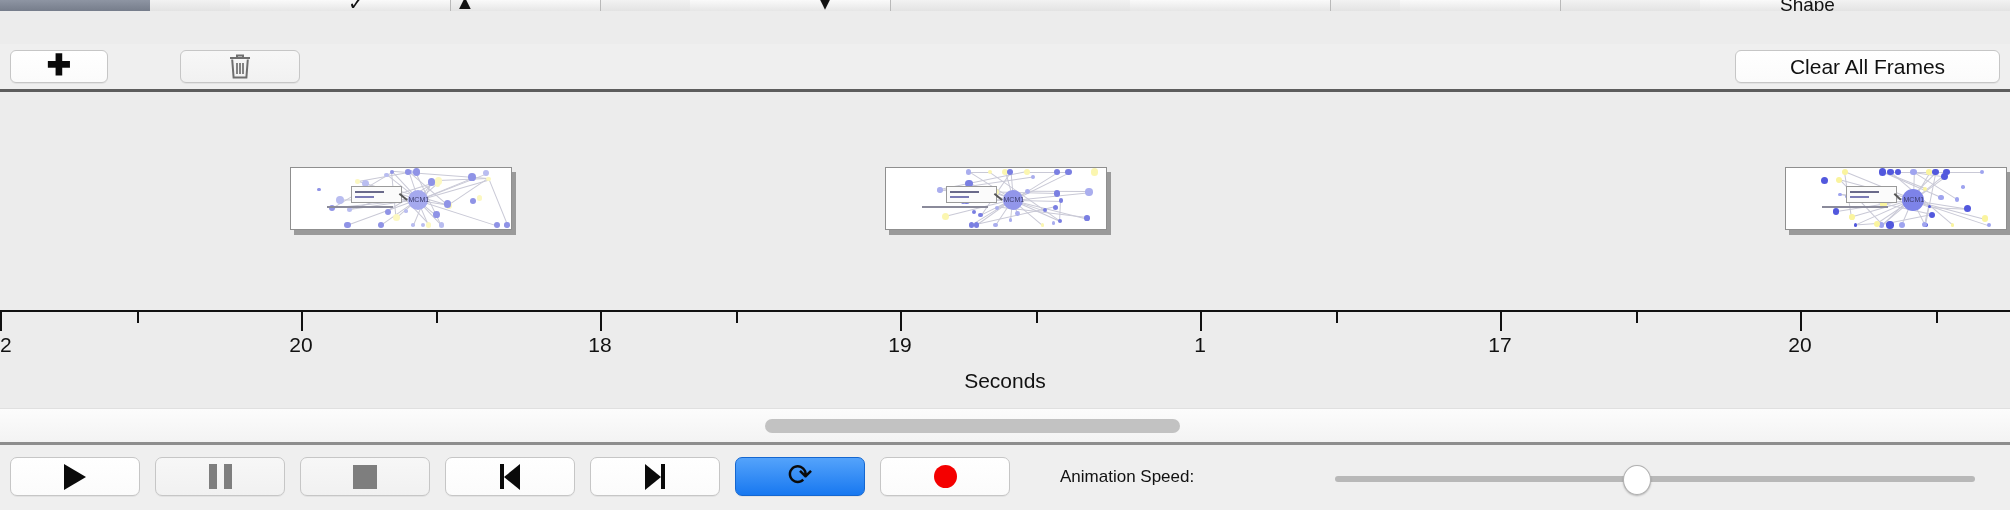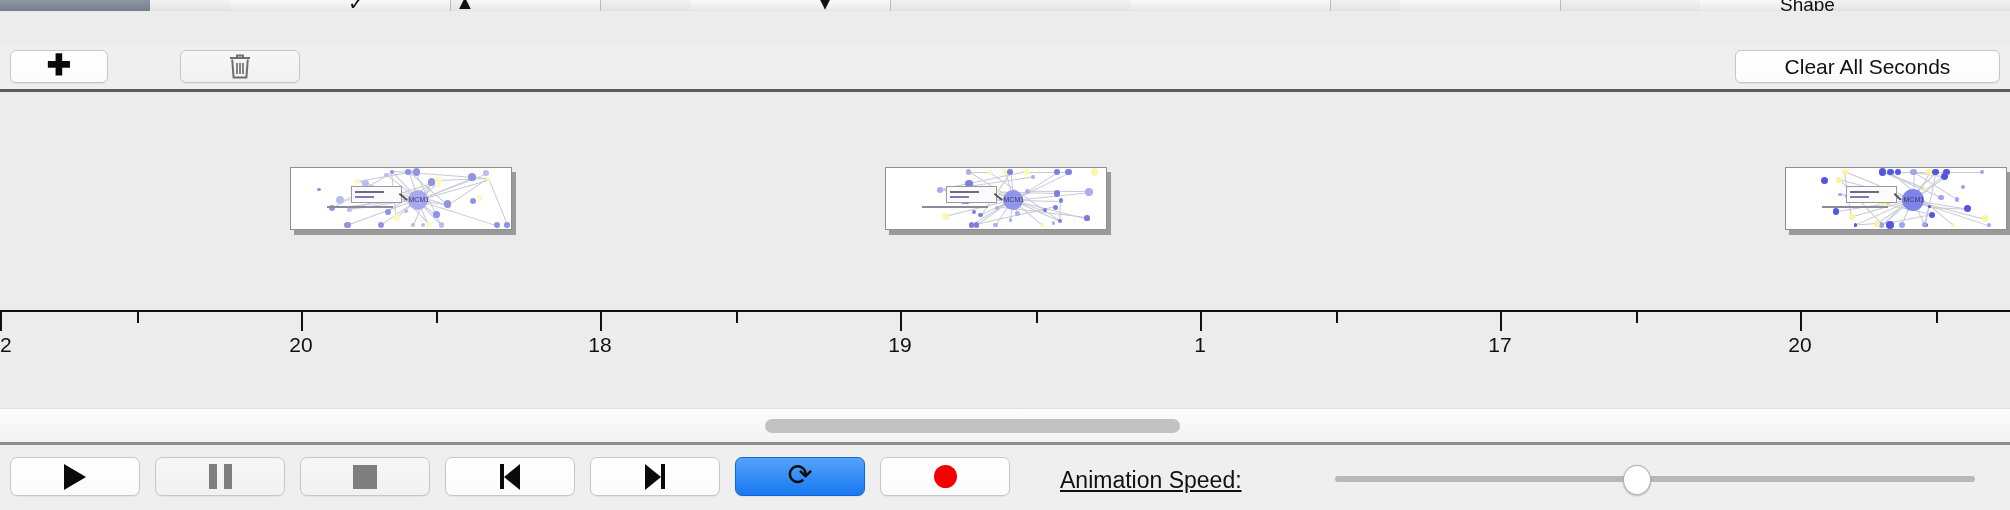--- a/index.html
+++ b/index.html
@@ -114,21 +114,21 @@
   .ico-prev b{display:block;width:0;height:0;border-right:16px solid #0a0a0a;
     border-top:13px solid transparent;border-bottom:13px solid transparent;}
   .ico-next{display:flex;align-items:center;}
   .ico-next b{display:block;width:0;height:0;border-left:16px solid #0a0a0a;
     border-top:13px solid transparent;border-bottom:13px solid transparent;}
   .ico-next i{display:block;width:4px;height:25px;background:#0a0a0a;}
   .ico-loop{font-size:30px;color:#0a0a0a;line-height:1;margin-top:-4px;
     font-family:"DejaVu Sans",sans-serif;}
   .ico-rec{width:23px;height:23px;border-radius:50%;background:#f40000;}
 
-  .speedlabel{position:absolute;top:22px;left:1060px;font-size:23px;color:#111;text-decoration:underline;}
+  .speedlabel{position:absolute;top:22px;left:1060px;font-size:17px;color:#111;}
   .slider{position:absolute;top:31px;left:1335px;width:640px;height:6px;
     border-radius:3px;background:#b8b8b8;}
   .knob{position:absolute;top:-11px;left:301px;width:26px;height:28px;
     border-radius:50%;background:#ffffff;border:1px solid #b0b0b0;
     box-shadow:0 1px 2px rgba(0,0,0,.25);}
 </style>
 </head>
 <body>
 
 <div class="app">
@@ -156,21 +156,21 @@
     </div>
     <div class="tbtn gray btn-del">
       <svg width="24" height="27" viewBox="0 0 24 27">
         <path d="M2 5 H22" stroke="#6e6e6e" stroke-width="2" fill="none"></path>
         <path d="M9 5 V2.6 H15 V5" stroke="#6e6e6e" stroke-width="2" fill="none"></path>
         <path d="M4.2 6.5 L5.6 24.5 H18.4 L19.8 6.5" stroke="#6e6e6e" stroke-width="2" fill="none"></path>
         <path d="M9 10 V21 M12 10 V21 M15 10 V21" stroke="#6e6e6e" stroke-width="1.7" fill="none"></path>
       </svg>
     </div>
     <div class="tbtn white btn-clear">
-      <span>Clear All Seconds</span>
+      <span>Clear All Frames</span>
     </div>
   </div>
 
   <div class="sep"></div>
 
   <div class="canvas">
     <div id="frames-host">
         <div class="frame" style="left: 290px; top: 75px; width: 222px; height: 63px;">
           <div class="shadow"></div>
           <div class="inner">
@@ -445,20 +445,21 @@
       <div class="tick major" style="left: 1200px;"></div>
       <div class="ticklabel" style="left: 1200px;">1</div>
       <div class="tick minor" style="left: 1336px;"></div>
       <div class="tick major" style="left: 1500px;"></div>
       <div class="ticklabel" style="left: 1500px;">17</div>
       <div class="tick minor" style="left: 1636px;"></div>
       <div class="tick major" style="left: 1800px;"></div>
       <div class="ticklabel" style="left: 1800px;">20</div>
       <div class="tick minor" style="left: 1936px;"></div>
     </div>
+  <div class="axistitle">Seconds</div>
 
   <div class="scrollrow">
     <div class="scrollthumb" id="scroll-thumb" style="left: 765px; width: 415px;"></div>
   </div>
   <div class="sep2"></div>
 
   <div class="transport">
     <div class="pbtn" id="btn-play" style="left: 10px;">
       <span class="ico-play"></span>
     </div>

